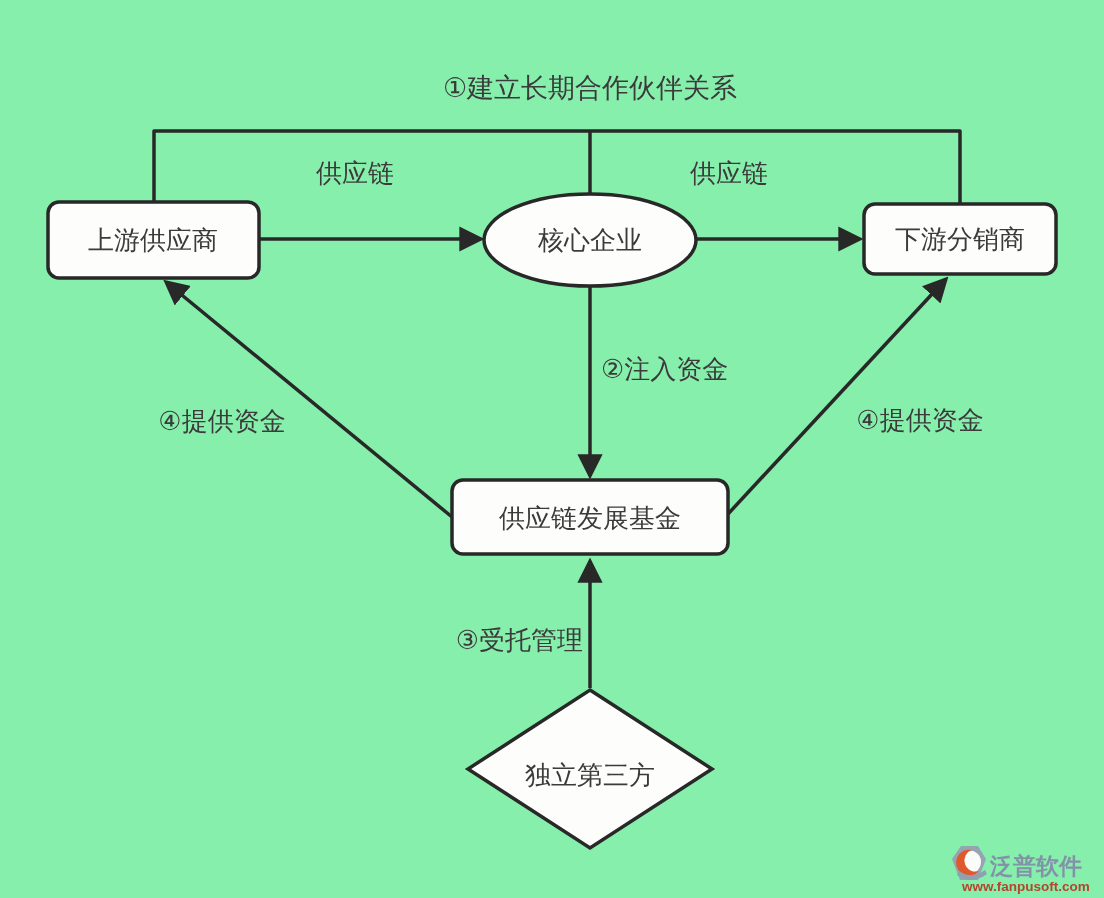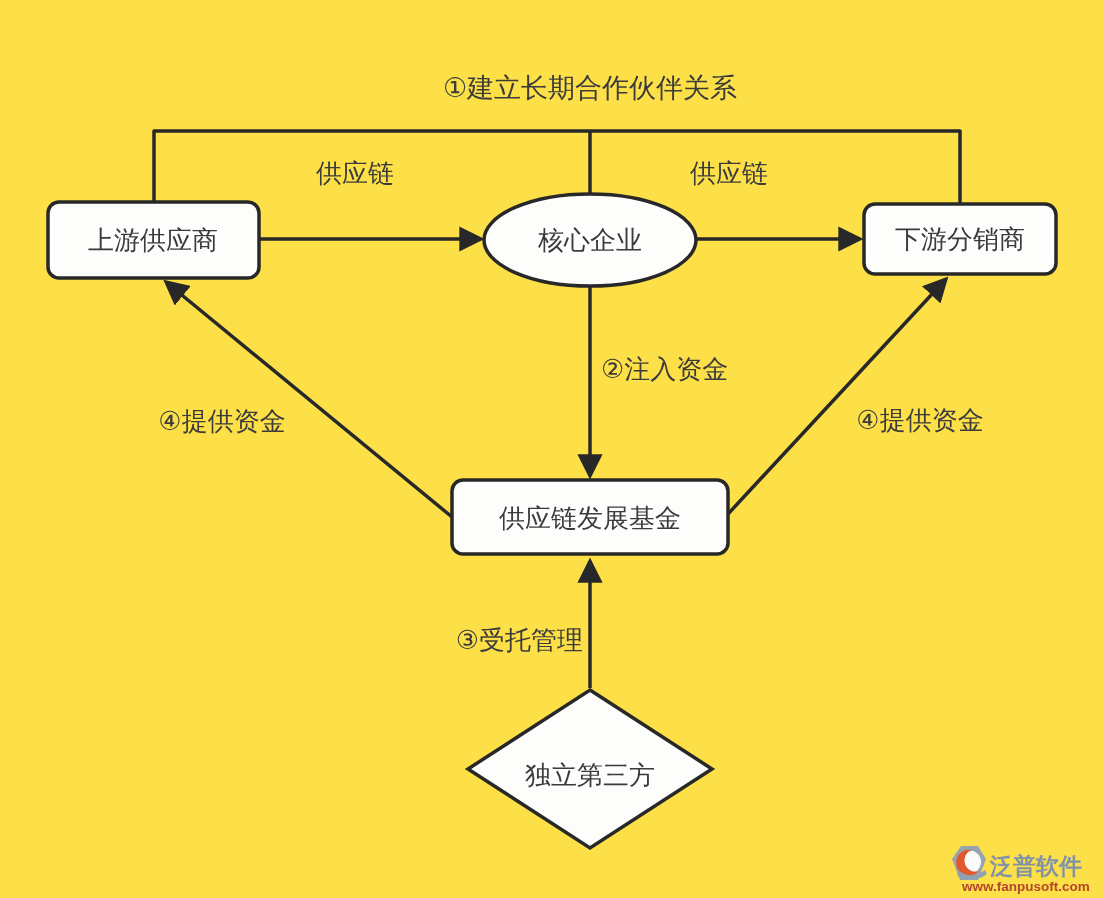--- a/index.html
+++ b/index.html
@@ -1,18 +1,18 @@
 <!DOCTYPE html>
 <html><head>
 <meta charset="utf-8">
 <style>
   html,body{margin:0;padding:0;background:#e9e9e7;}
   .stage{
     width:1104px;height:898px;
-    background:#fde047;
+    background:#86efac;
     position:relative;
     overflow:hidden;
     font-family:"Liberation Sans","DejaVu Sans",sans-serif;
   }
   svg{display:block;}
   .node-shape{fill:#fdfdfc;stroke:#282828;stroke-width:3.5px;}
   .edge{stroke:#282828;stroke-width:3.5px;fill:none;stroke-linejoin:round;stroke-linecap:butt;}
   .lbl{
     font-family:"Liberation Sans","DejaVu Sans",sans-serif;
     font-size:26px;fill:#3b3b3b;

